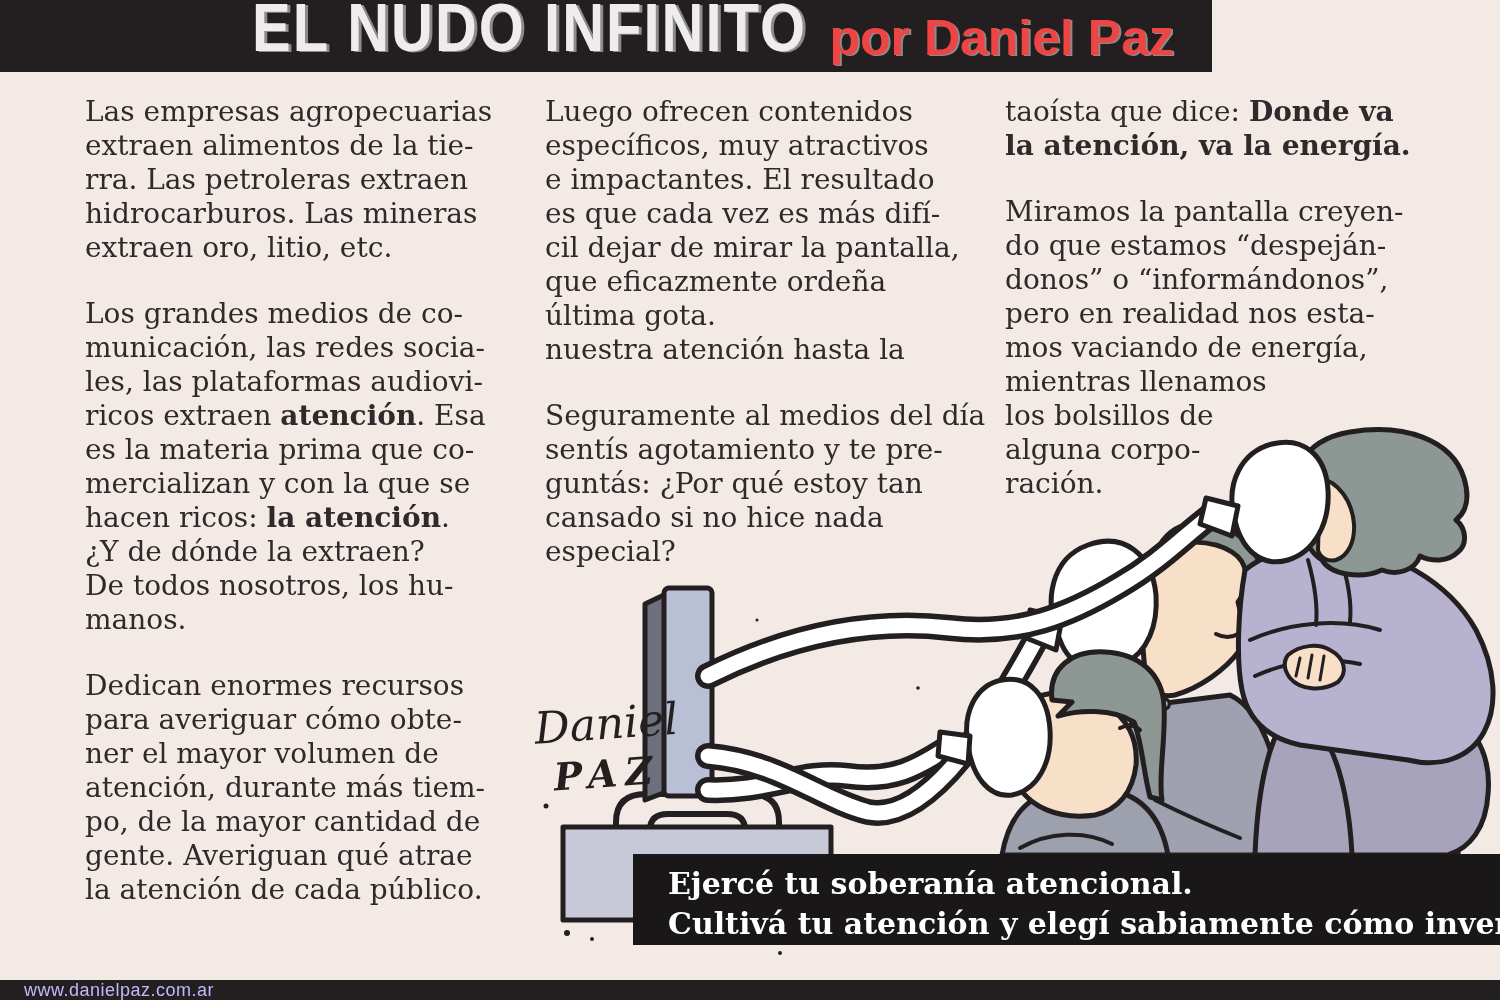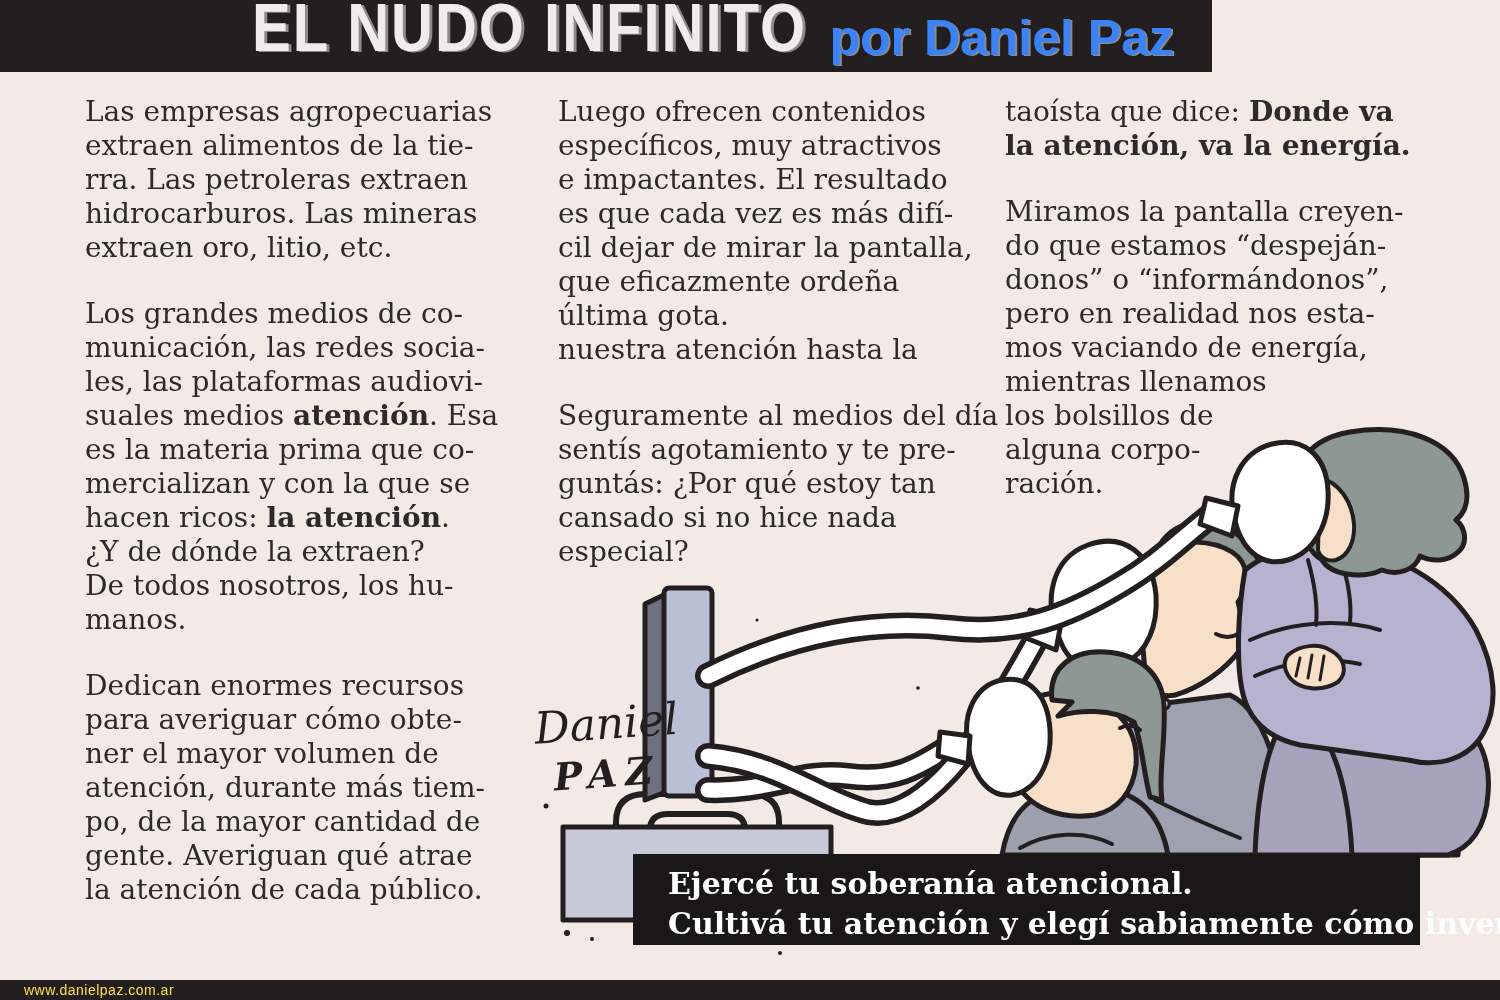--- a/index.html
+++ b/index.html
@@ -4,40 +4,40 @@
 <style>
   html,body{margin:0;padding:0;background:#888;}
   #canvas{position:relative;width:1500px;height:1000px;background:#f3eae5;overflow:hidden;
           font-family:"DejaVu Serif",serif;}
   
   #header{position:absolute;left:0;top:0;width:1212px;height:72px;background:#231f20;}
   #title{position:absolute;left:252px;bottom:6px;color:#efecec;
          font-family:"Liberation Sans",sans-serif;font-weight:bold;font-size:58px;
          letter-spacing:2px;transform:scaleY(1.18);transform-origin:bottom;
          text-shadow:3px 1px 0 #8b8b8b;white-space:nowrap;}
-  #byline{position:absolute;right:38px;bottom:5px;color:#3b82f6;
+  #byline{position:absolute;right:38px;bottom:5px;color:#ef4444;
           font-family:"Liberation Sans",sans-serif;font-weight:bold;font-size:50px;
           text-shadow:2px 1px 0 #8b8b8b;white-space:nowrap;}
   
   .col{position:absolute;top:95px;font-size:28px;line-height:34px;color:#2e2a2b;
        white-space:nowrap;z-index:2;}
-  #col-0{left:85px;} #col-1{left:545px;margin-left:13px;} #col-2{left:1005px;}
+  #col-0{left:85px;} #col-1{left:545px;} #col-2{left:1005px;}
   .para{margin:0 0 32px 0;}
   .b{font-weight:bold;}
   
   #cartoon{position:absolute;left:0;top:0;width:1500px;height:1000px;z-index:1;}
   
-  #caption-box{position:absolute;left:633px;top:854px;width:787px;height:91px;
+  #caption-box{position:absolute;left:633px;top:854px;width:867px;height:91px;
                background:#1a1718;z-index:3;box-sizing:border-box;padding:10px 0 0 35px;}
   .caption-line{color:#ffffff;font-weight:bold;font-size:30px;line-height:40px;
                 white-space:nowrap;}
   
   #footer-bar{position:absolute;left:0;top:980px;width:1500px;height:20px;background:#231f20;
               z-index:4;display:flex;align-items:center;}
-  #footer-url{color:#fde047;font-family:"Liberation Sans",sans-serif;font-size:14px;
+  #footer-url{color:#c4b5fd;font-family:"Liberation Sans",sans-serif;font-size:18px;
               letter-spacing:0.5px;margin-left:24px;line-height:19px;}
   
   .sig{font-family:"DejaVu Serif",serif;font-style:italic;fill:#231f20;}
 </style>
 </head>
 <body>
 
 <div id="canvas">
 
   <div id="header">
@@ -50,21 +50,21 @@
         <div class="line"><span>Las empresas agropecuarias</span></div>
         <div class="line"><span>extraen alimentos de la tie-</span></div>
         <div class="line"><span>rra. Las petroleras extraen</span></div>
         <div class="line"><span>hidrocarburos. Las mineras</span></div>
         <div class="line"><span>extraen oro, litio, etc.</span></div>
       </div>
       <div class="para">
         <div class="line"><span>Los grandes medios de co-</span></div>
         <div class="line"><span>municación, las redes socia-</span></div>
         <div class="line"><span>les, las plataformas audiovi-</span></div>
-        <div class="line"><span>suales medios </span><span class="b">atención</span><span>. Esa</span></div>
+        <div class="line"><span>ricos extraen </span><span class="b">atención</span><span>. Esa</span></div>
         <div class="line"><span>es la materia prima que co-</span></div>
         <div class="line"><span>mercializan y con la que se</span></div>
         <div class="line"><span>hacen ricos: </span><span class="b">la atención</span><span>.</span></div>
         <div class="line"><span>¿Y de dónde la extraen?</span></div>
         <div class="line"><span>De todos nosotros, los hu-</span></div>
         <div class="line"><span>manos.</span></div>
       </div>
       <div class="para">
         <div class="line"><span>Dedican enormes recursos</span></div>
         <div class="line"><span>para averiguar cómo obte-</span></div>

